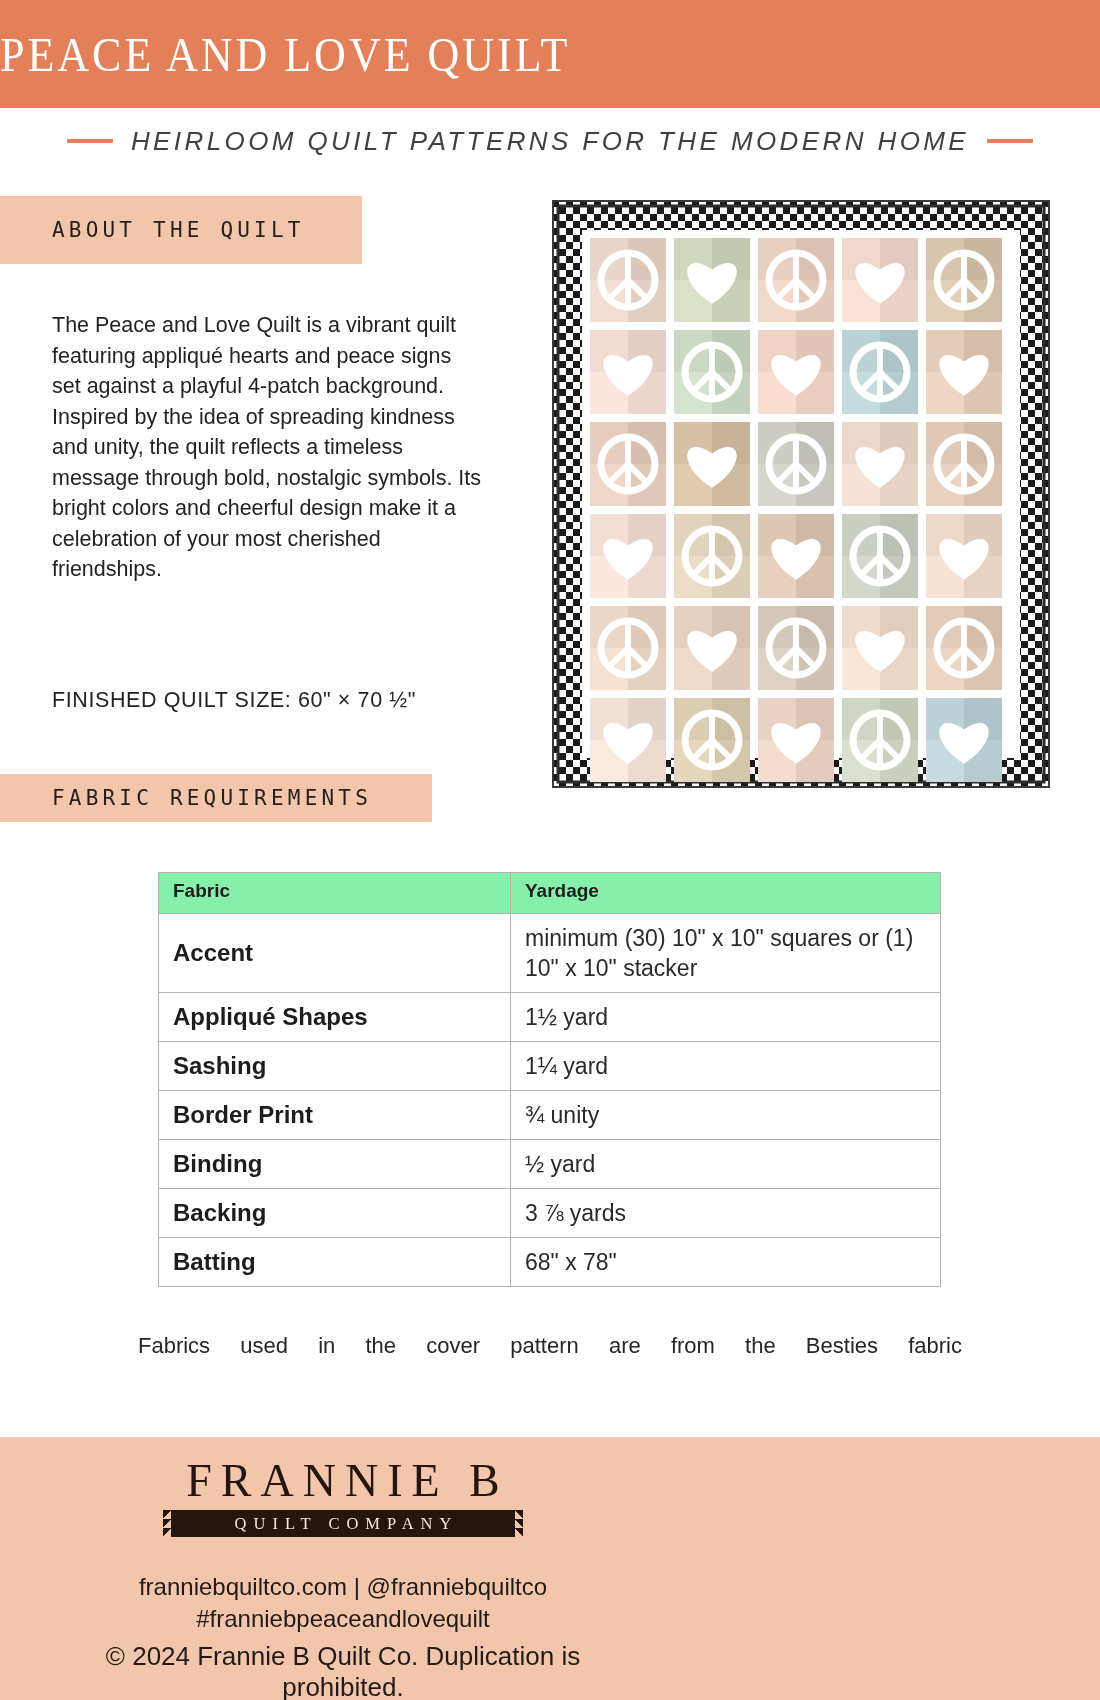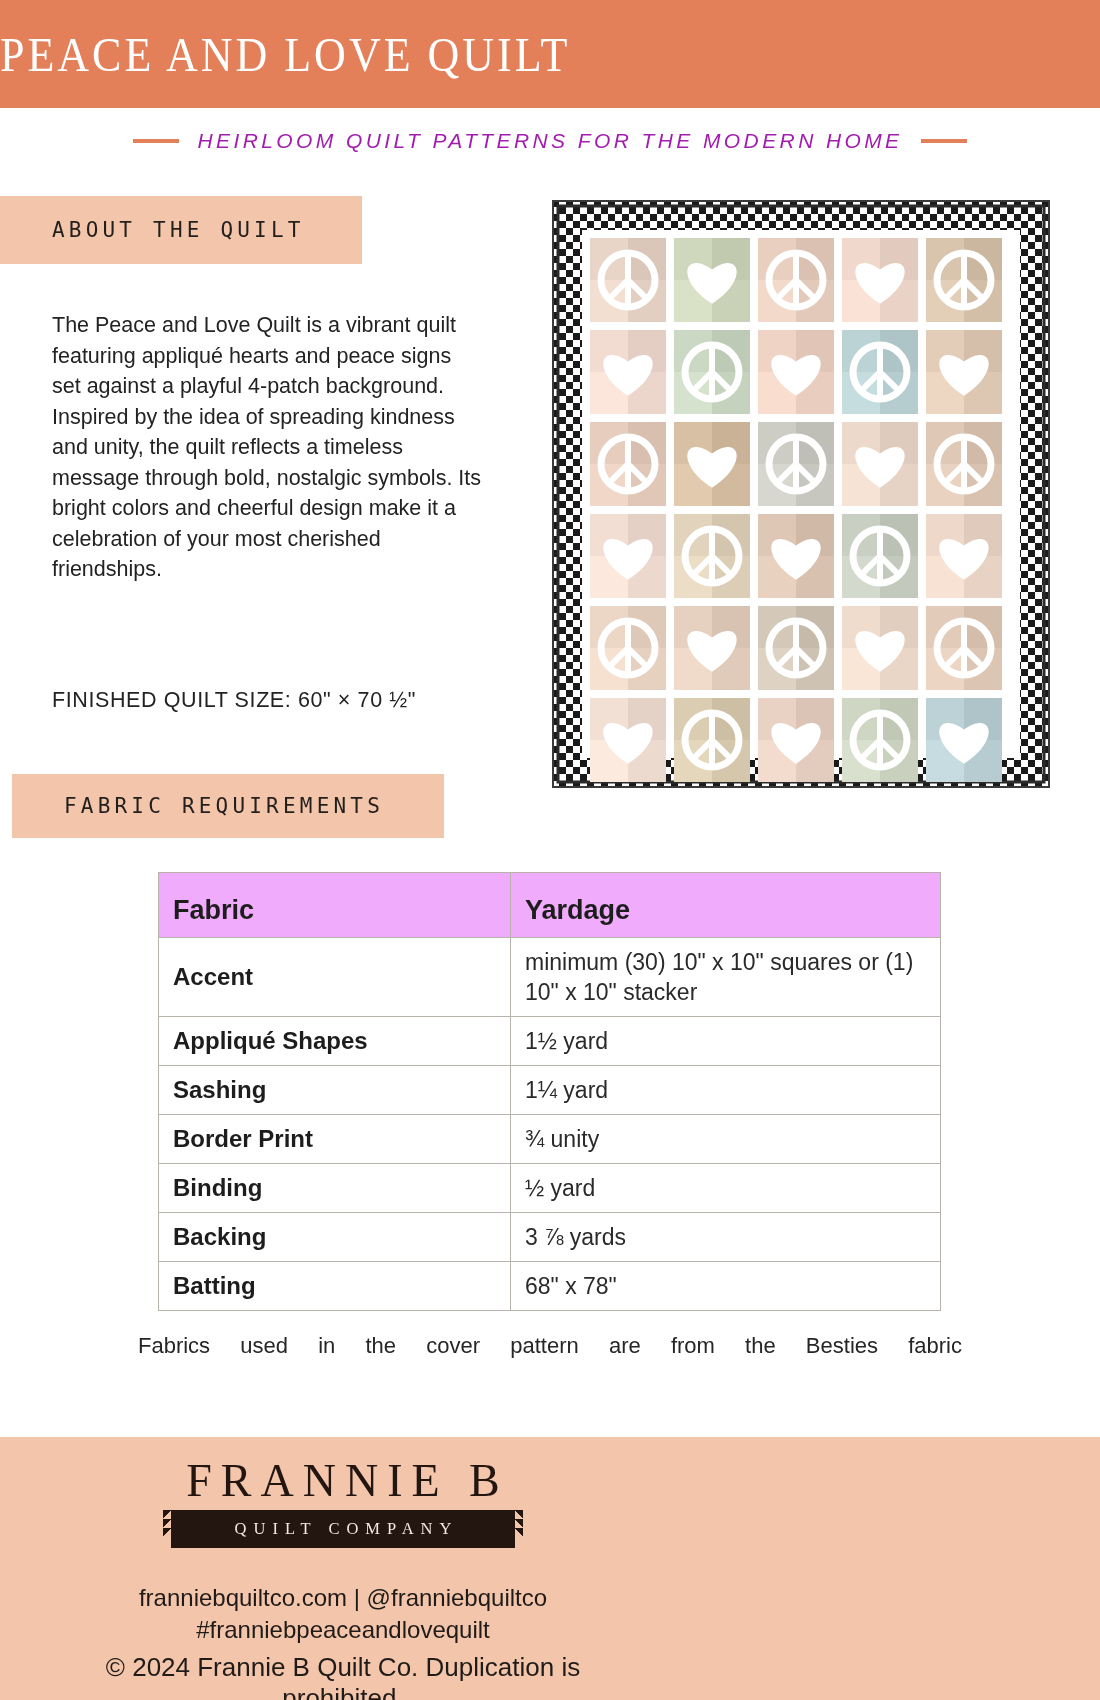--- a/index.html
+++ b/index.html
@@ -33,43 +33,43 @@
   .subtitle-row {
     position: absolute; left: 0; top: 108px; width: 1100px; height: 66px;
     display: flex; align-items: center; justify-content: center; gap: 18px;
   }
   .sub-dash { height: 4px; background: #e3805a; }
   .sub-dash.left { width: 46px; margin-left: 8px; }
   .sub-dash.right { width: 46px; margin-right: 8px; }
   .subtitle-text {
     font-family: "Liberation Sans", sans-serif;
     font-style: italic;
-    font-size: 21px;
+    font-size: 26px;
     letter-spacing: 3.4px;
-    color: #a21caf;
+    color: #404040;
     white-space: nowrap;
     font-weight: 500;
   }
 
   
   .banner {
     position: absolute;
     background: #f3c6ac;
     display: flex; align-items: center;
     padding-left: 52px;
   }
   .banner-label {
     font-family: "DejaVu Sans Mono", monospace;
     font-size: 21px;
     letter-spacing: 4.2px;
     color: #231f1c;
     text-align: center;
   }
   #banner-about { left: 0; top: 196px; width: 362px; height: 68px; }
-  #banner-fabric { left: 12px; top: 774px; width: 432px; height: 64px; }
+  #banner-fabric { left: 0; top: 774px; width: 432px; height: 48px; }
 
   
   .about-body {
     position: absolute; left: 52px; top: 310px; width: 430px;
     font-size: 21.5px; line-height: 30.5px; color: #232323;
     font-family: "Liberation Sans", sans-serif;
   }
   .finished-size {
     position: absolute; left: 52px; top: 688px; width: 470px;
     font-size: 21.5px; color: #232323; letter-spacing: 0.6px;
@@ -89,23 +89,23 @@
     border-collapse: collapse;
     font-family: "Liberation Sans", sans-serif;
   }
   .fabric-table th, .fabric-table td {
     border: 1px solid #b9b3ae;
     text-align: left;
     vertical-align: middle;
     padding: 9px 14px;
   }
   .fabric-table thead th {
-    background: #f0abfc;
-    font-size: 27px; font-weight: bold; color: #1d1d1d;
-    padding-top: 22px; padding-bottom: 11px;
+    background: #86efac;
+    font-size: 19px; font-weight: bold; color: #1d1d1d;
+    padding-top: 7px; padding-bottom: 11px;
   }
   .fabric-table .col-fabric { width: 352px; }
   .fabric-table td.cell-fabric {
     font-size: 24px; font-weight: bold; color: #1d1d1d;
   }
   .fabric-table td.cell-yard {
     font-size: 23px; font-weight: 400; color: #2a2a2a; line-height: 30px;
   }
 
   
@@ -124,21 +124,21 @@
   .footer-left {
     position: absolute; left: 50px; top: 18px; width: 586px;
     text-align: center;
   }
   .logo-name {
     font-family: "Liberation Serif", serif;
     font-size: 46px; letter-spacing: 9px; color: #231510;
     line-height: 52px; padding-left: 9px;
   }
   .logo-ribbon {
-    position: relative; margin: 3px auto 0; width: 344px; height: 38px;
+    position: relative; margin: 3px auto 0; width: 344px; height: 27px;
     background: #231510; color: #f7e7dd;
     display: flex; align-items: center; justify-content: center; text-align: center;
   }
   .logo-ribbon::before, .logo-ribbon::after {
     content: ""; position: absolute; top: 0; width: 9px; height: 27px;
     background:
       linear-gradient(45deg, transparent 50%, #231510 50%) 0 0 / 9px 9px repeat-y;
   }
   .logo-ribbon::before { left: -8px; transform: scaleX(-1); }
   .logo-ribbon::after { right: -8px; }

